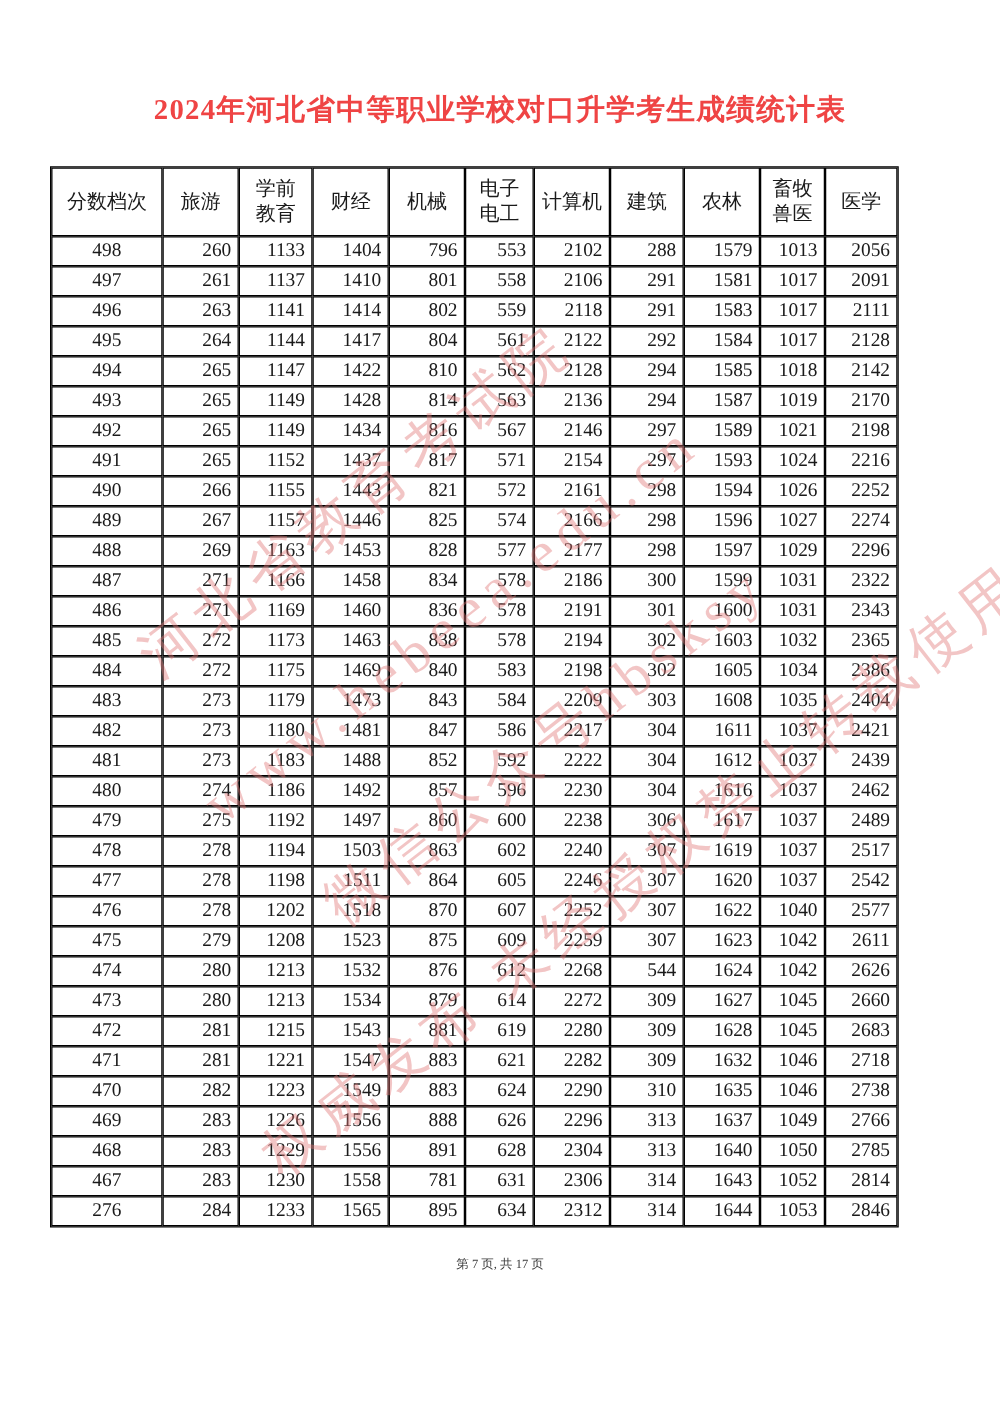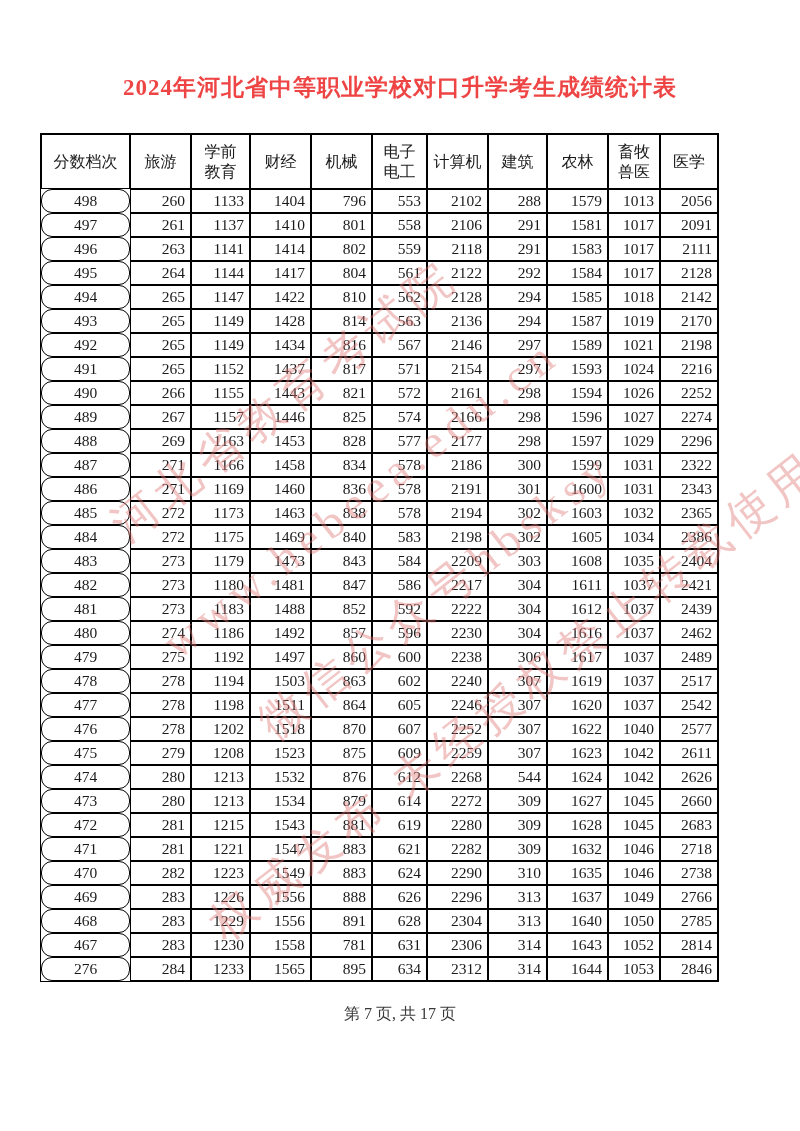--- a/index.html
+++ b/index.html
@@ -50,26 +50,25 @@
     height: 24px;
     font-size: 15.5px;
     text-align: right;
     padding: 0 5px 0 0;
     line-height: 1;
     white-space: nowrap;
   }
   table.score-table td.score-col {
     text-align: center;
     padding: 0;
-    border-radius: 11px;
   }
   .footer {
     margin-top: 22px;
     text-align: center;
-    font-size: 16px;
+    font-size: 10px;
     color: #3a3a3a;
     font-family: "Liberation Serif", "DejaVu Serif", serif;
   }
   .watermark {
     position: absolute;
     inset: 0;
     overflow: hidden;
     pointer-events: none;
     z-index: 5;
   }

